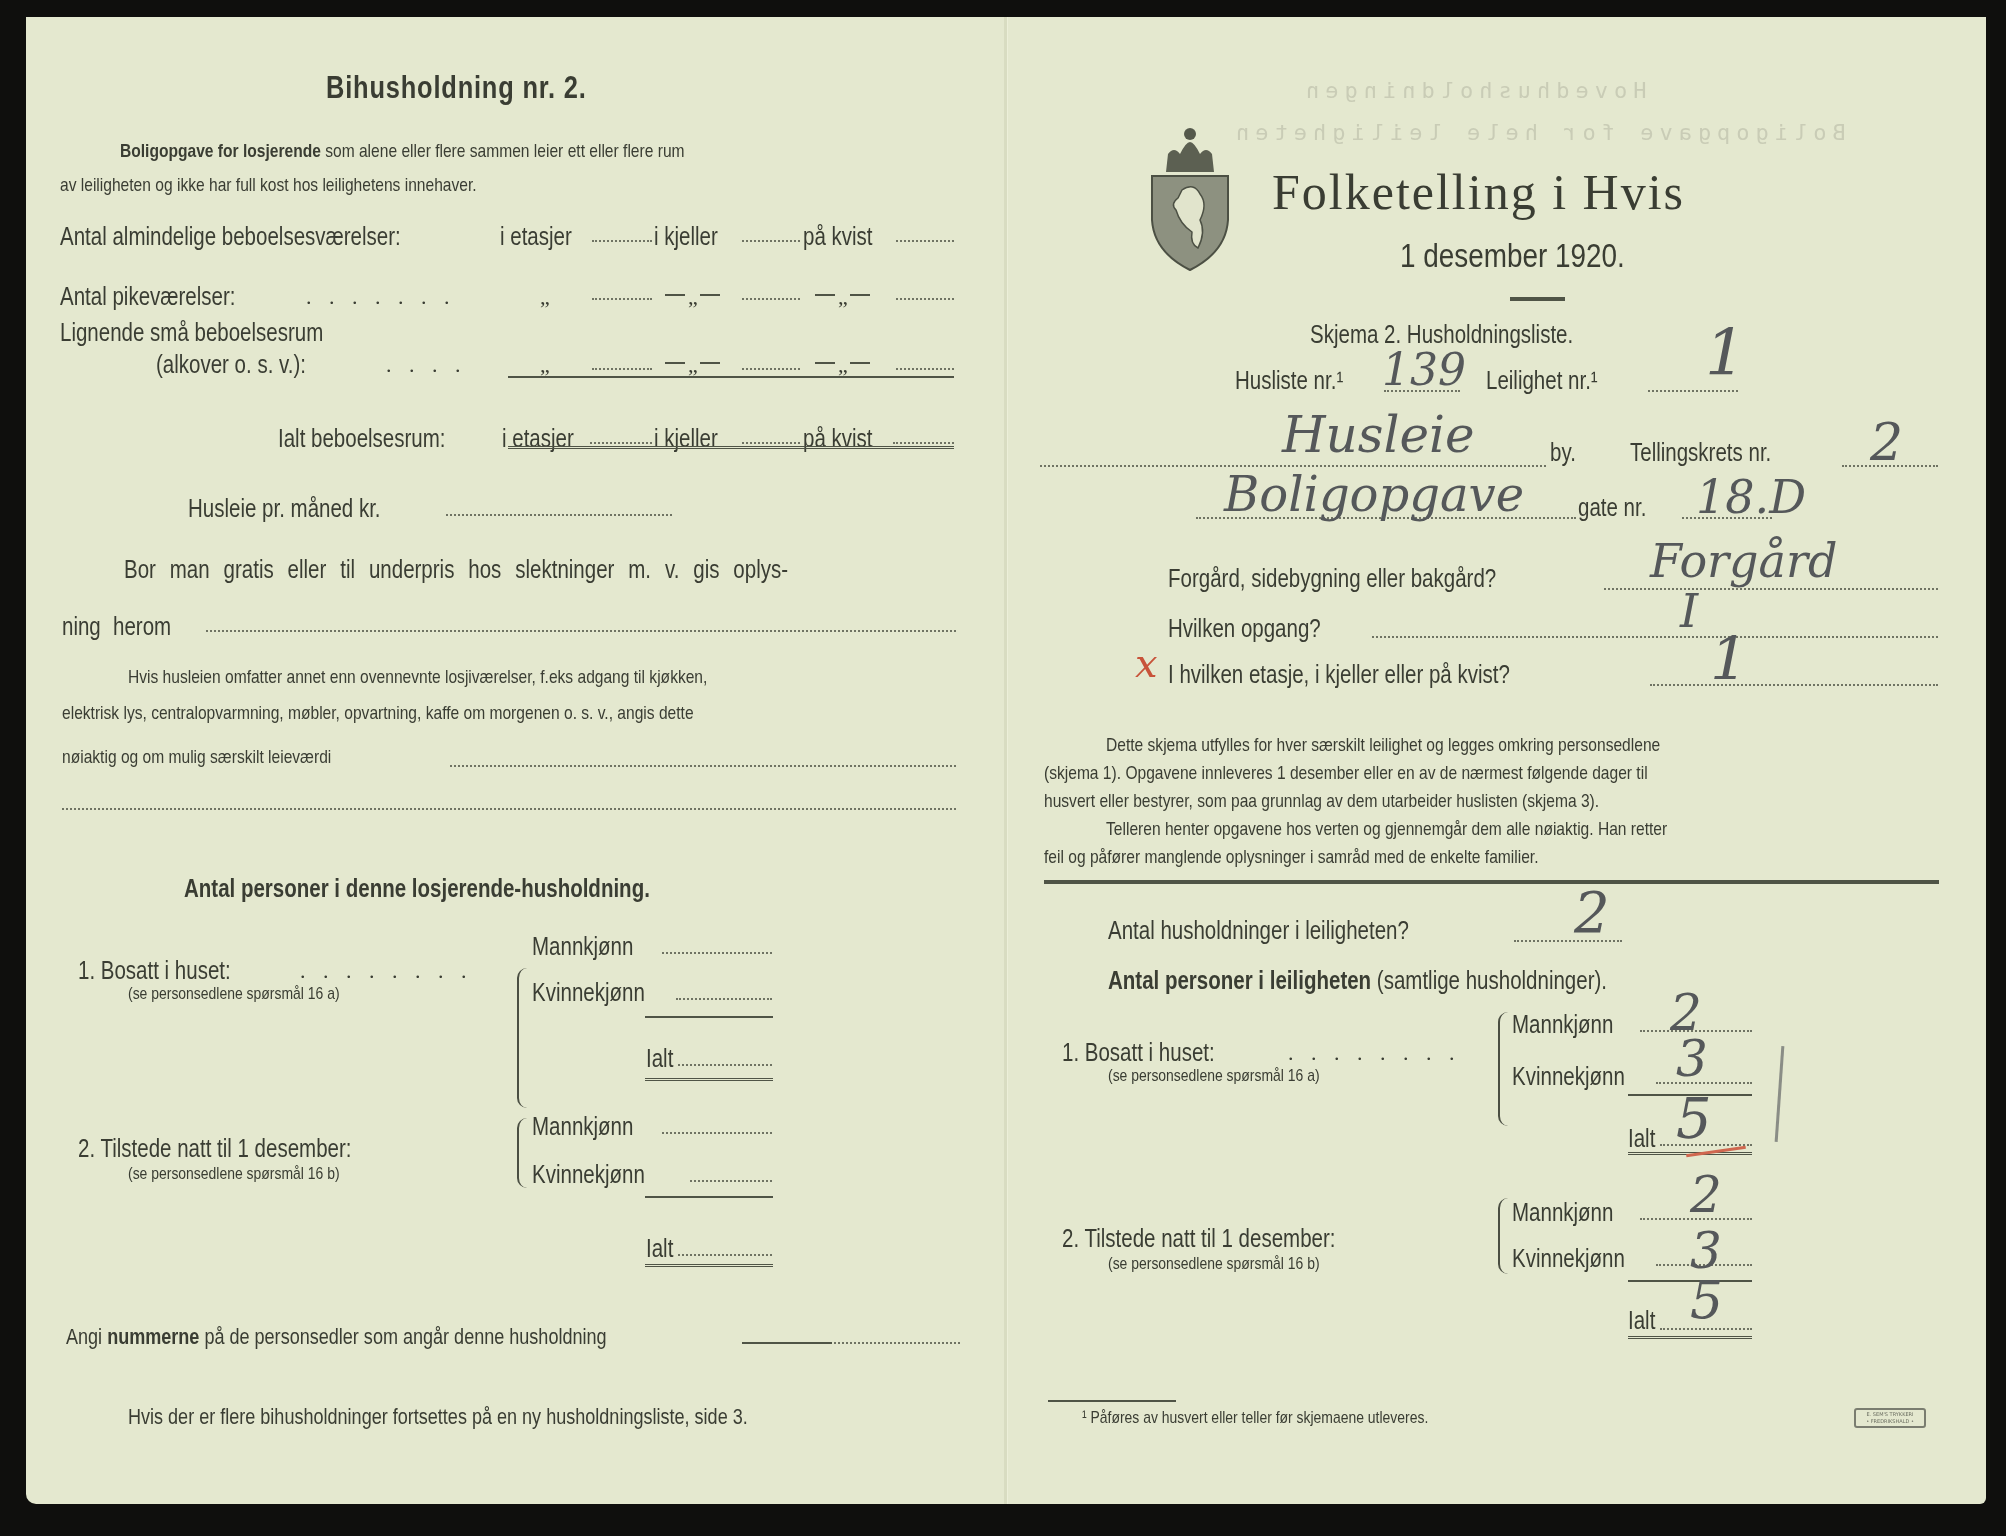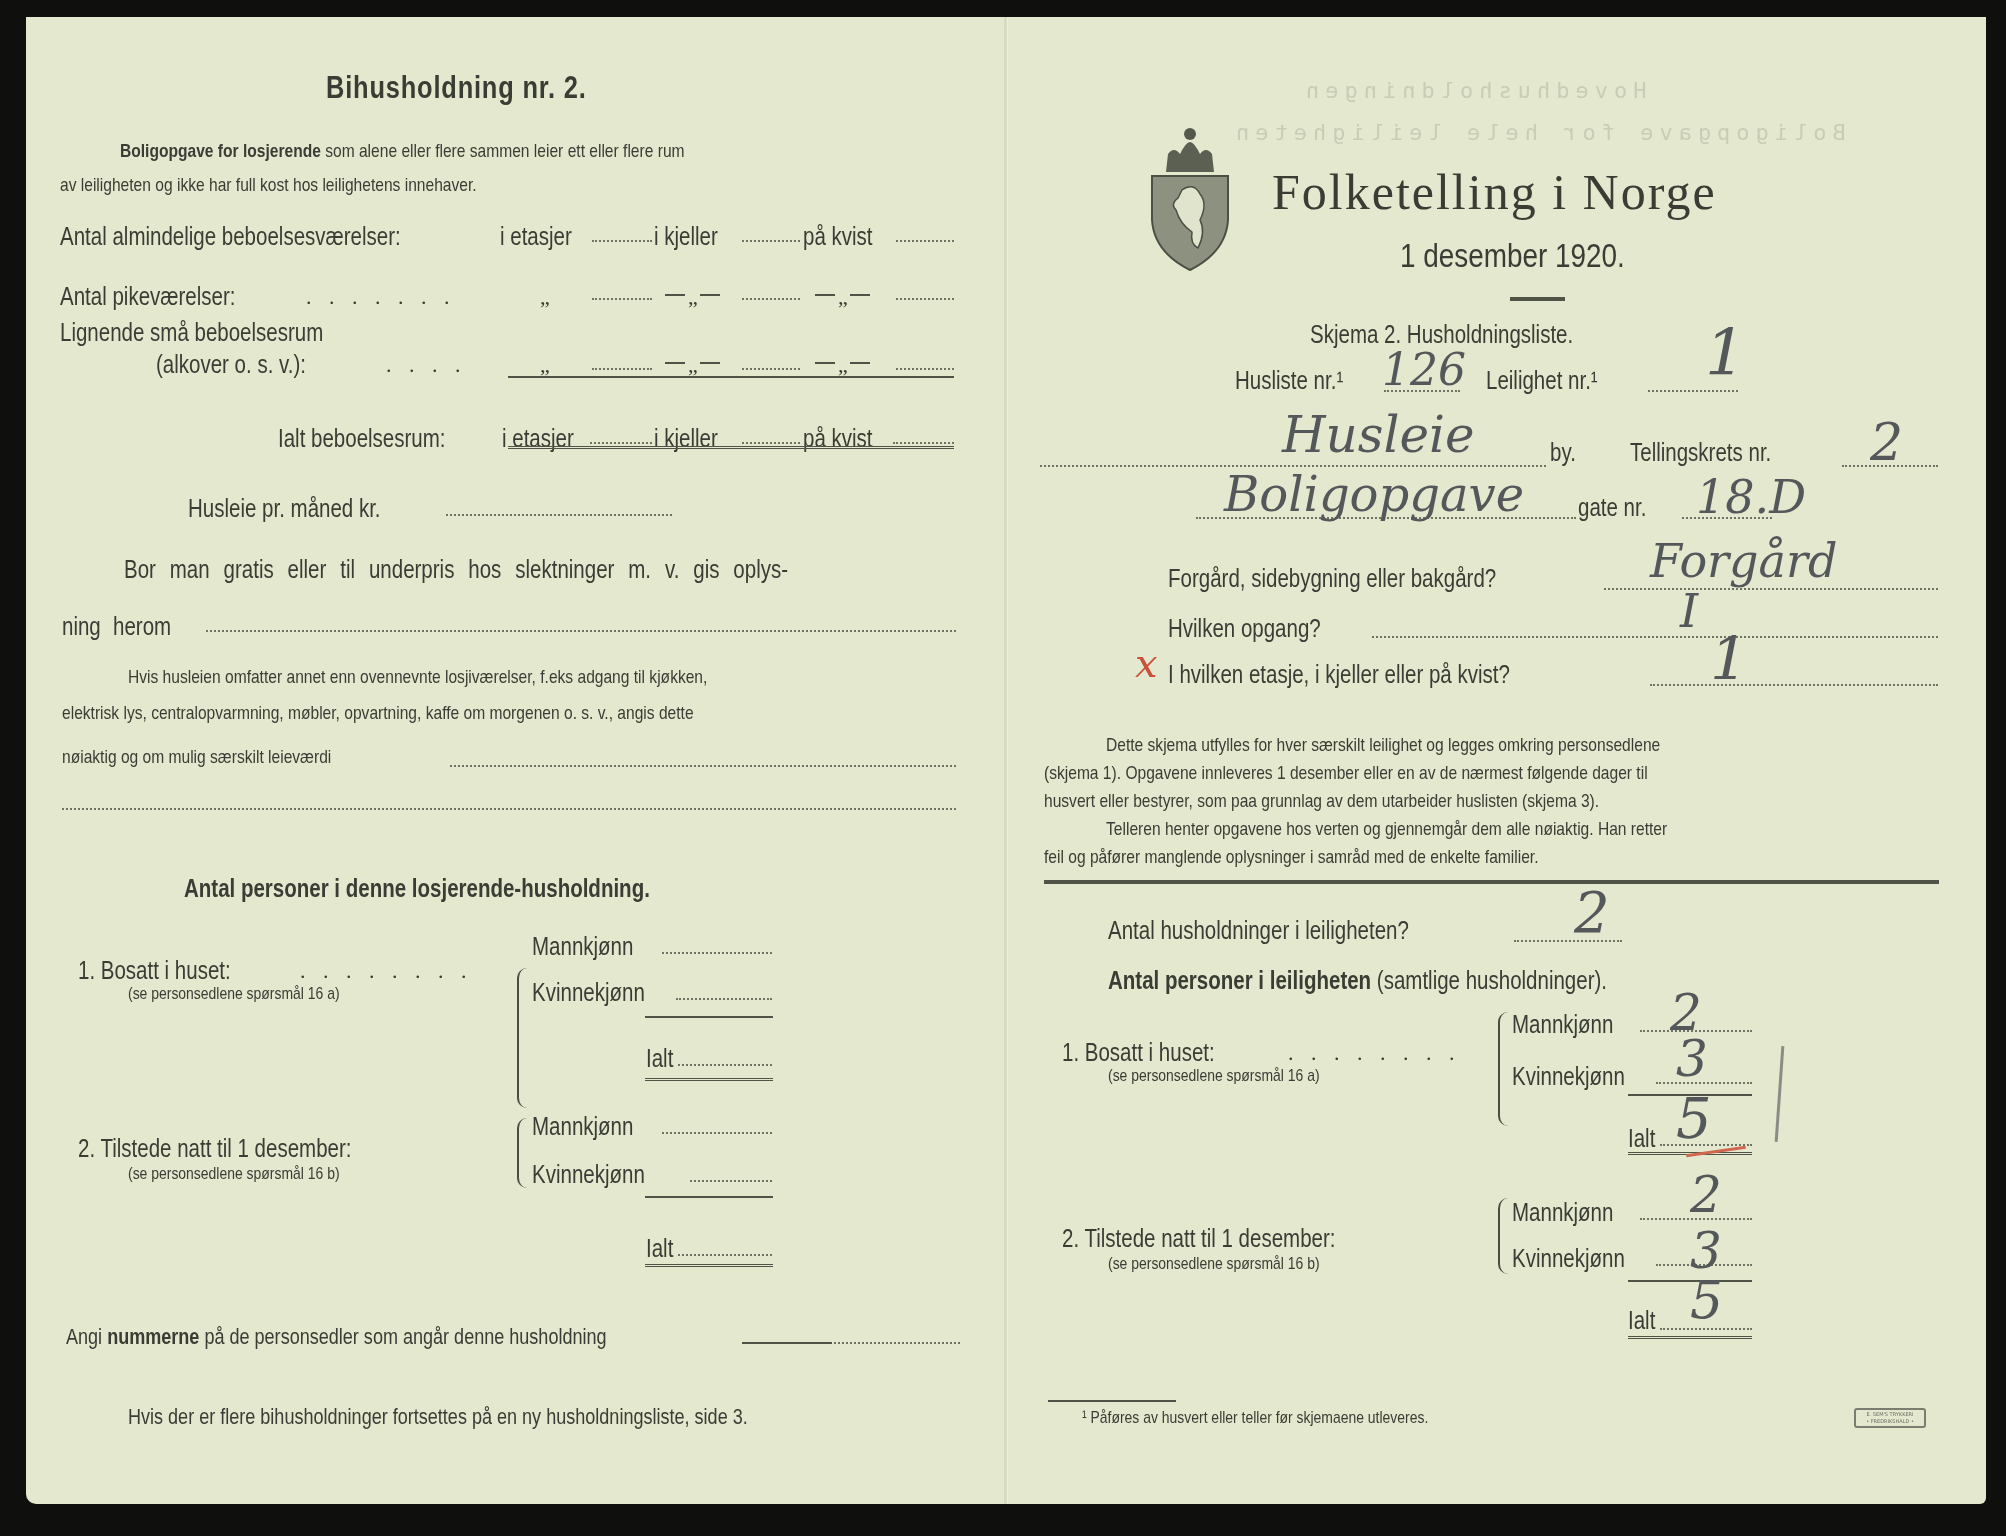--- a/index.html
+++ b/index.html
@@ -141,29 +141,29 @@
 <div class="ghost" style="left:1300px;top:78px;font-size:22px;transform:scaleX(-1);">Hovedhusholdningen</div>
 <div class="ghost" style="left:1230px;top:120px;font-size:22px;transform:scaleX(-1);">Boligopgave for hele leiligheten</div>
 
 <svg class="abs" style="left:1150px;top:124px;" width="80" height="148" viewBox="0 0 80 148">
   <circle cx="40" cy="10" r="6" fill="#55594c"></circle>
   <path d="M16 48 L18 30 Q24 22 30 30 Q36 18 40 18 Q44 18 50 30 Q56 22 62 30 L64 48 Z" fill="#5c6052"></path>
   <path d="M2 52 L78 52 L78 96 Q76 128 40 146 Q4 128 2 96 Z" fill="#8d9180" stroke="#4c5044" stroke-width="2"></path>
   <path d="M32 66 Q44 58 50 70 Q58 80 50 96 Q56 108 48 124 Q40 120 42 108 Q30 100 26 86 Q20 80 28 74 Z" fill="#e1e4cc" stroke="#4c5044" stroke-width="1.5"></path>
 </svg>
 
-<div class="abs title-r" style="left:1272px;top:163px;">Folketelling i Norge</div>
+<div class="abs title-r" style="left:1272px;top:163px;">Folketelling i Hvis</div>
 <div class="abs cond date-r" style="left: 1400px; top: 236px; transform: scaleX(0.82);">1 desember 1920.</div>
 <div class="rule" style="left:1510px;top:297px;width:55px;border-bottom-width:4px;"></div>
 
 <div class="abs cond f25" style="left: 1310px; top: 320px; transform: scaleX(0.82);">Skjema 2.  Husholdningsliste.</div>
 
 <div class="abs cond f25" style="left: 1235px; top: 366px; transform: scaleX(0.82);">Husliste nr.¹</div>
 <div class="dots" style="left:1384px;top:390px;width:76px;"></div>
-<div class="hand" style="left:1382px;top:344px;font-size:44px;">126</div>
+<div class="hand" style="left:1382px;top:344px;font-size:44px;">139</div>
 <div class="abs cond f25" style="left: 1486px; top: 366px; transform: scaleX(0.82);">Leilighet nr.¹</div>
 <div class="dots" style="left:1648px;top:390px;width:90px;"></div>
 <div class="hand" style="left:1705px;top:316px;font-size:64px;">1</div>
 
 <div class="dots" style="left:1040px;top:465px;width:506px;"></div>
 <div class="hand" style="left:1282px;top:406px;font-size:50px;">Husleie</div>
 <div class="abs cond f25" style="left: 1550px; top: 438px; transform: scaleX(0.82);">by.</div>
 <div class="abs cond f25" style="left: 1630px; top: 438px; transform: scaleX(0.82);">Tellingskrets nr.</div>
 <div class="dots" style="left:1842px;top:465px;width:96px;"></div>
 <div class="hand" style="left:1870px;top:412px;font-size:52px;">2</div>

